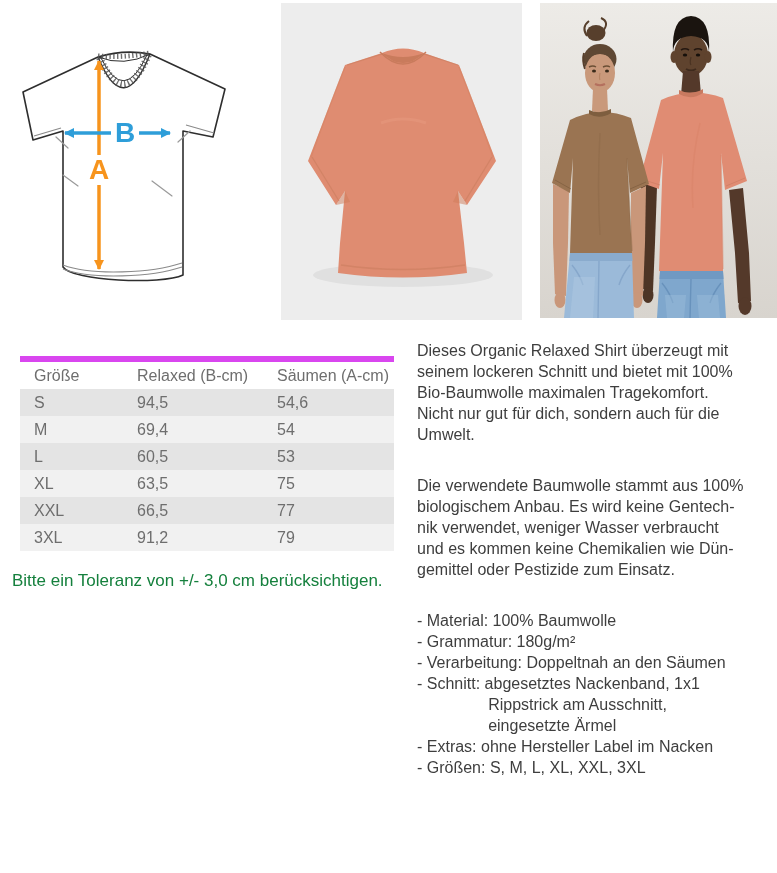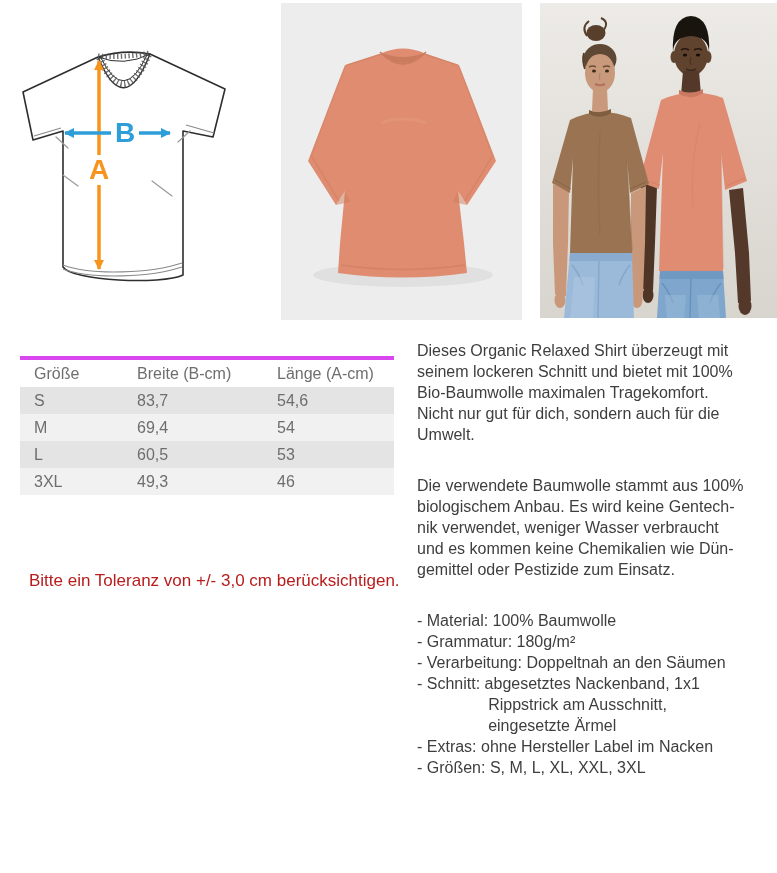--- a/index.html
+++ b/index.html
@@ -4,27 +4,27 @@
 <style>
   html,body{margin:0;padding:0;background:#fff;}
   .canvas{position:relative;width:777px;height:873px;background:#fff;overflow:hidden;
           font-family:"Liberation Sans","DejaVu Sans",sans-serif;color:#3e3e3e;}
   .size-diagram{position:absolute;left:12px;top:45px;width:225px;height:245px;}
   .photo{position:absolute;overflow:hidden;}
   .photo svg{display:block;width:100%;height:100%;}
   .flat-photo{left:281px;top:3px;width:241px;height:317px;}
   .models-photo{left:540px;top:3px;width:237px;height:315px;}
   .size-table{position:absolute;left:20px;top:356px;width:374px;border-collapse:collapse;
-              font-size:16px;color:#6e6e6e;border-top:4px solid #d946ef;table-layout:fixed;}
+              font-size:16px;color:#6e6e6e;border-top:6px solid #d946ef;table-layout:fixed;}
   .size-table th,.size-table td{text-align:left;font-weight:400;padding:0 0 0 14px;height:27px;
               white-space:nowrap;overflow:visible;}
   .size-table thead th{height:27px;background:#fff;}
   .size-table tbody tr:nth-child(odd){background:#e4e4e4;}
   .size-table tbody tr:nth-child(even){background:#f1f1f1;}
-  .tolerance-note{position:absolute;left:29px;top:571px;font-size:17px;color:#b91c1c;}
+  .tolerance-note{position:absolute;left:12px;top:571px;font-size:17px;color:#15803d;}
   .description{position:absolute;left:417px;top:340px;width:362px;font-size:16px;
                line-height:21px;color:#3e3e3e;}
   .desc-block{margin:0 0 30px 0;white-space:pre;}
   .diagram-label{font-weight:bold;font-size:28px;}
 </style>
 </head>
 <body>
 
 <div class="canvas">
 
@@ -148,44 +148,54 @@
 
   <table class="size-table">
     <colgroup>
         <col style="width:103px">
         <col style="width:140px">
         <col style="width:131px">
       </colgroup>
     <thead>
       <tr>
         <th>Größe</th>
-        <th>Breite (B-cm)</th>
-        <th>Länge (A-cm)</th>
+        <th>Relaxed (B-cm)</th>
+        <th>Säumen (A-cm)</th>
       </tr>
     </thead>
     <tbody>
       <tr>
         <td>S</td>
-        <td>83,7</td>
+        <td>94,5</td>
         <td>54,6</td>
       </tr>
       <tr>
         <td>M</td>
         <td>69,4</td>
         <td>54</td>
       </tr>
       <tr>
         <td>L</td>
         <td>60,5</td>
         <td>53</td>
       </tr>
       <tr>
+        <td>XL</td>
+        <td>63,5</td>
+        <td>75</td>
+      </tr>
+      <tr>
+        <td>XXL</td>
+        <td>66,5</td>
+        <td>77</td>
+      </tr>
+      <tr>
         <td>3XL</td>
-        <td>49,3</td>
-        <td>46</td>
+        <td>91,2</td>
+        <td>79</td>
       </tr>
     </tbody>
   </table>
 
   <div class="tolerance-note">Bitte ein Toleranz von +/- 3,0 cm berücksichtigen.</div>
 
   <div class="description">
     <p class="desc-block">Dieses Organic Relaxed Shirt überzeugt mit
 seinem lockeren Schnitt und bietet mit 100%
 Bio-Baumwolle maximalen Tragekomfort.

